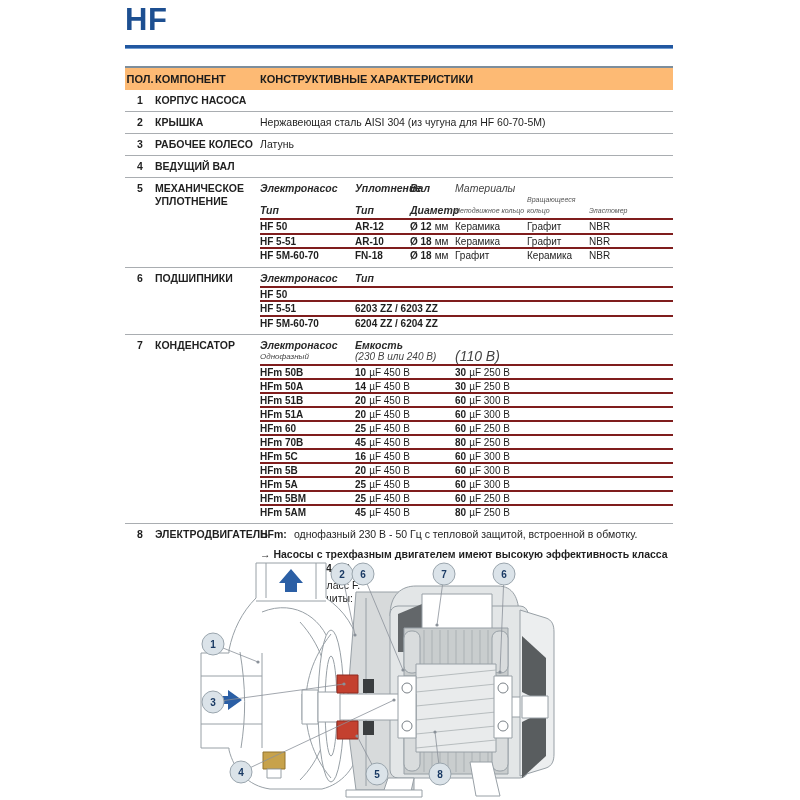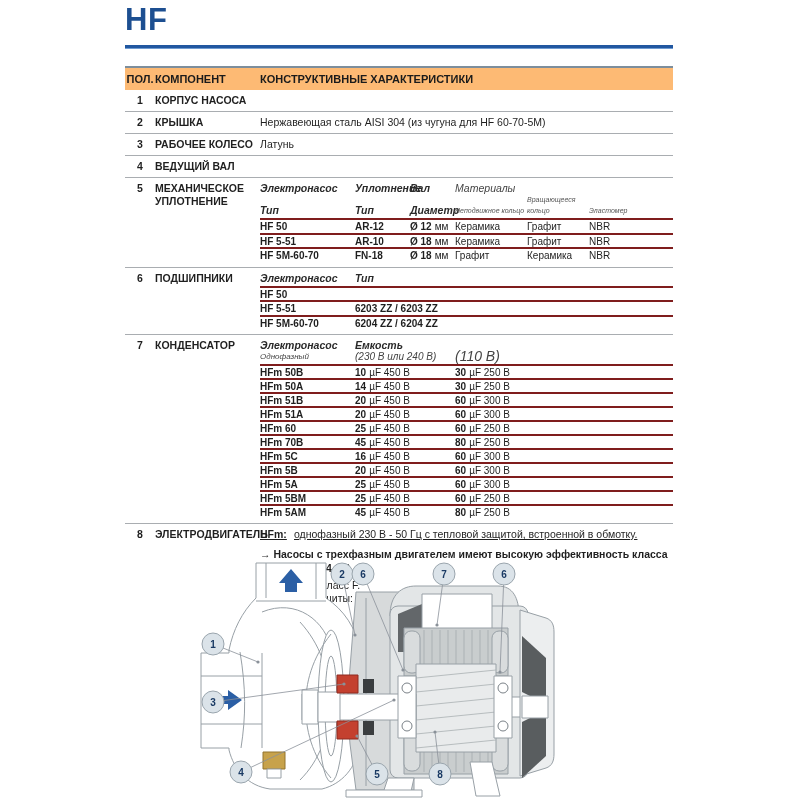--- a/index.html
+++ b/index.html
@@ -21,21 +21,21 @@
   .tiny{font-size:7px;font-style:italic;font-weight:normal;color:#555;}
   .g5{display:grid;grid-template-columns:95px 55px 45px 72px 62px 60px 1fr;}
   .g6{display:grid;grid-template-columns:95px 1fr;}
   .g7{display:grid;grid-template-columns:95px 100px 1fr;}
   .hline{line-height:12px;}
   .h2line{line-height:11px;margin-bottom:2px;align-items:end;}
   .srow{border-top:2px solid #7f1d1d;padding:1px 0 0 0;line-height:11.5px;font-size:10px;}
   .b{font-weight:bold;}
   .ctr{text-align:left;}
   .unit{margin-left:3px;font-weight:normal;}
-  .motor-line{display:grid;grid-template-columns:34px 1fr;line-height:13.5px;text-decoration:underline;}
+  .motor-line{display:grid;grid-template-columns:34px 1fr;line-height:13.5px;}
   .note{font-weight:bold;margin-top:5px;line-height:14px;}
   .bullet{line-height:13.5px;}
   .bullets{margin-top:4px;}
   .diagram{left:190px;top:555px;width:370px;height:245px;}
   svg text{font-family:"Liberation Sans",sans-serif;}
 </style>
 </head>
 <body>
 
 <div class="abs title">HF</div>

